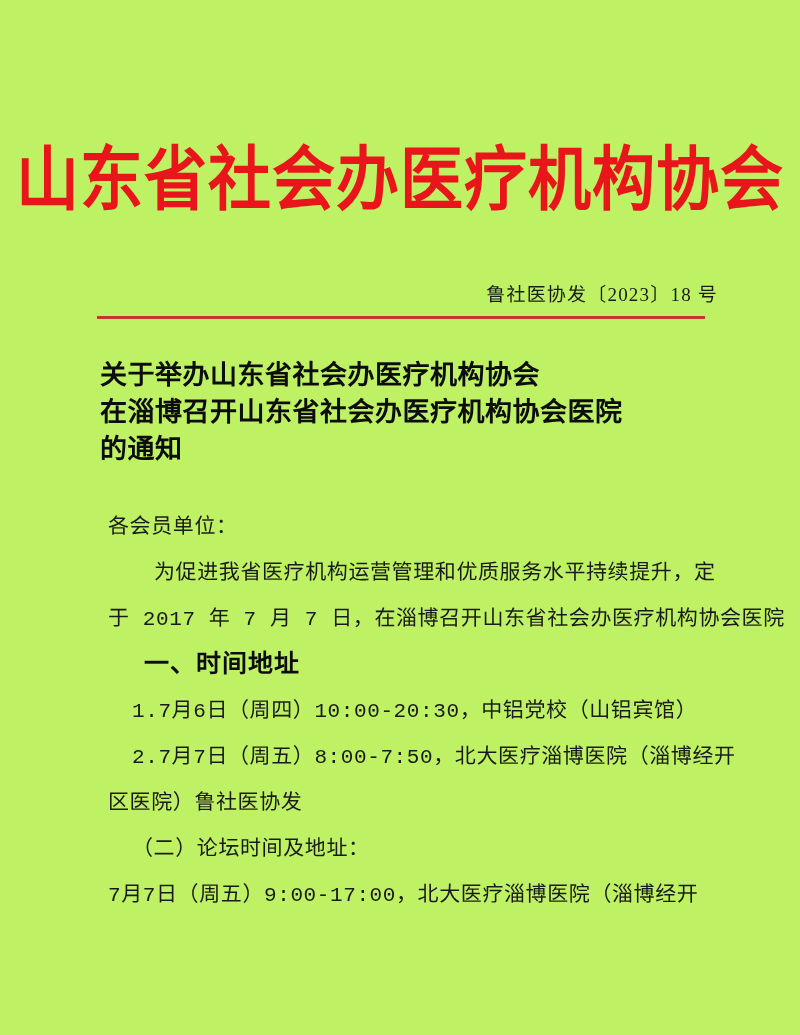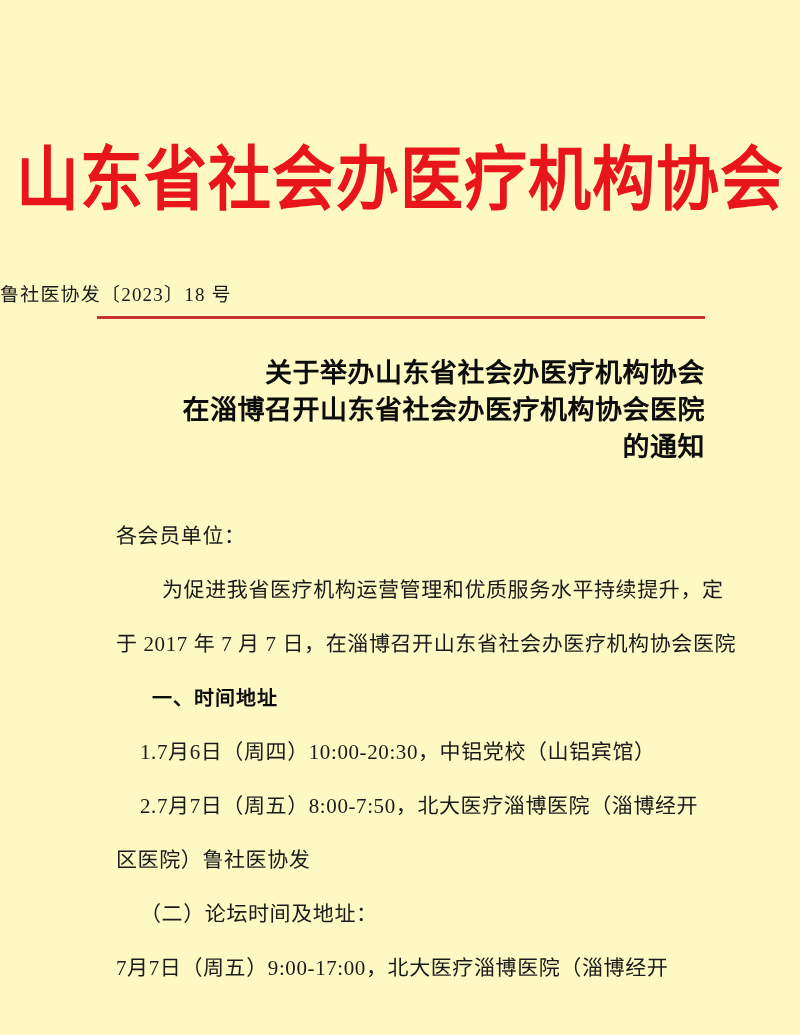--- a/index.html
+++ b/index.html
@@ -13,21 +13,21 @@
     height: 1035px;
     position: relative;
     overflow: hidden;
     font-family: "Liberation Serif", "DejaVu Serif", serif;
     -webkit-font-smoothing: antialiased;
   }
 
   .page {
     position: absolute;
     inset: 0;
-    background: #fef9c3;
+    background: #bef264;
   }
 
   
   .letterhead {
     position: absolute;
     top: 138px;
     left: 0;
     width: 800px;
     text-align: center;
   }
@@ -43,21 +43,21 @@
     transform: scaleY(1.12);
     transform-origin: center top;
   }
 
   
   .docnum {
     position: absolute;
     top: 282px;
     left: 0;
     width: 718px;
-    text-align: left;
+    text-align: right;
     font-family: "Liberation Serif", "DejaVu Serif", serif;
     font-size: 19px;
     line-height: 26px;
     letter-spacing: 1.2px;
     color: #1a1a1a;
   }
 
   
   .red-rule {
     position: absolute;
@@ -67,22 +67,22 @@
     height: 3px;
     background: #c8322f;
   }
 
   
   .doc-title {
     position: absolute;
     top: 357px;
     left: 100px;
     width: 605px;
-    text-align: right;
-    font-family: Liberation Mono, monospace;
+    text-align: left;
+    font-family: Liberation Serif, serif;
     font-weight: 700;
     font-size: 27px;
     line-height: 37px;
     letter-spacing: 0.5px;
     color: #0d0d0d;
   }
   .doc-title .tline { display: block; white-space: nowrap; }
 
   
   .body-text {
@@ -90,31 +90,32 @@
     top: 501px;
     left: 100px;
     width: 610px;
     font-family: "Liberation Serif", "DejaVu Serif", serif;
     font-size: 21px;
     line-height: 38px;
     letter-spacing: 0.6px;
     color: #1a1a1a;
   }
   .body-text p {
-    margin: 16px;
+    margin: 8px;
     white-space: nowrap;
+    font-family: Liberation Mono, monospace;
   }
   .indent-1 { text-indent: 0; }
   .indent-2 { padding-left: 24px; }
   .indent-3 { padding-left: 46px; }
 
   .section-head {
     font-family: "Liberation Sans", "DejaVu Sans", sans-serif;
     font-weight: 700;
-    font-size: 20px;
+    font-size: 25px;
     letter-spacing: 1px;
     padding-left: 36px;
     color: #0d0d0d;
   }
 </style>
 </head>
 <body>
 
 <div class="page">
 

